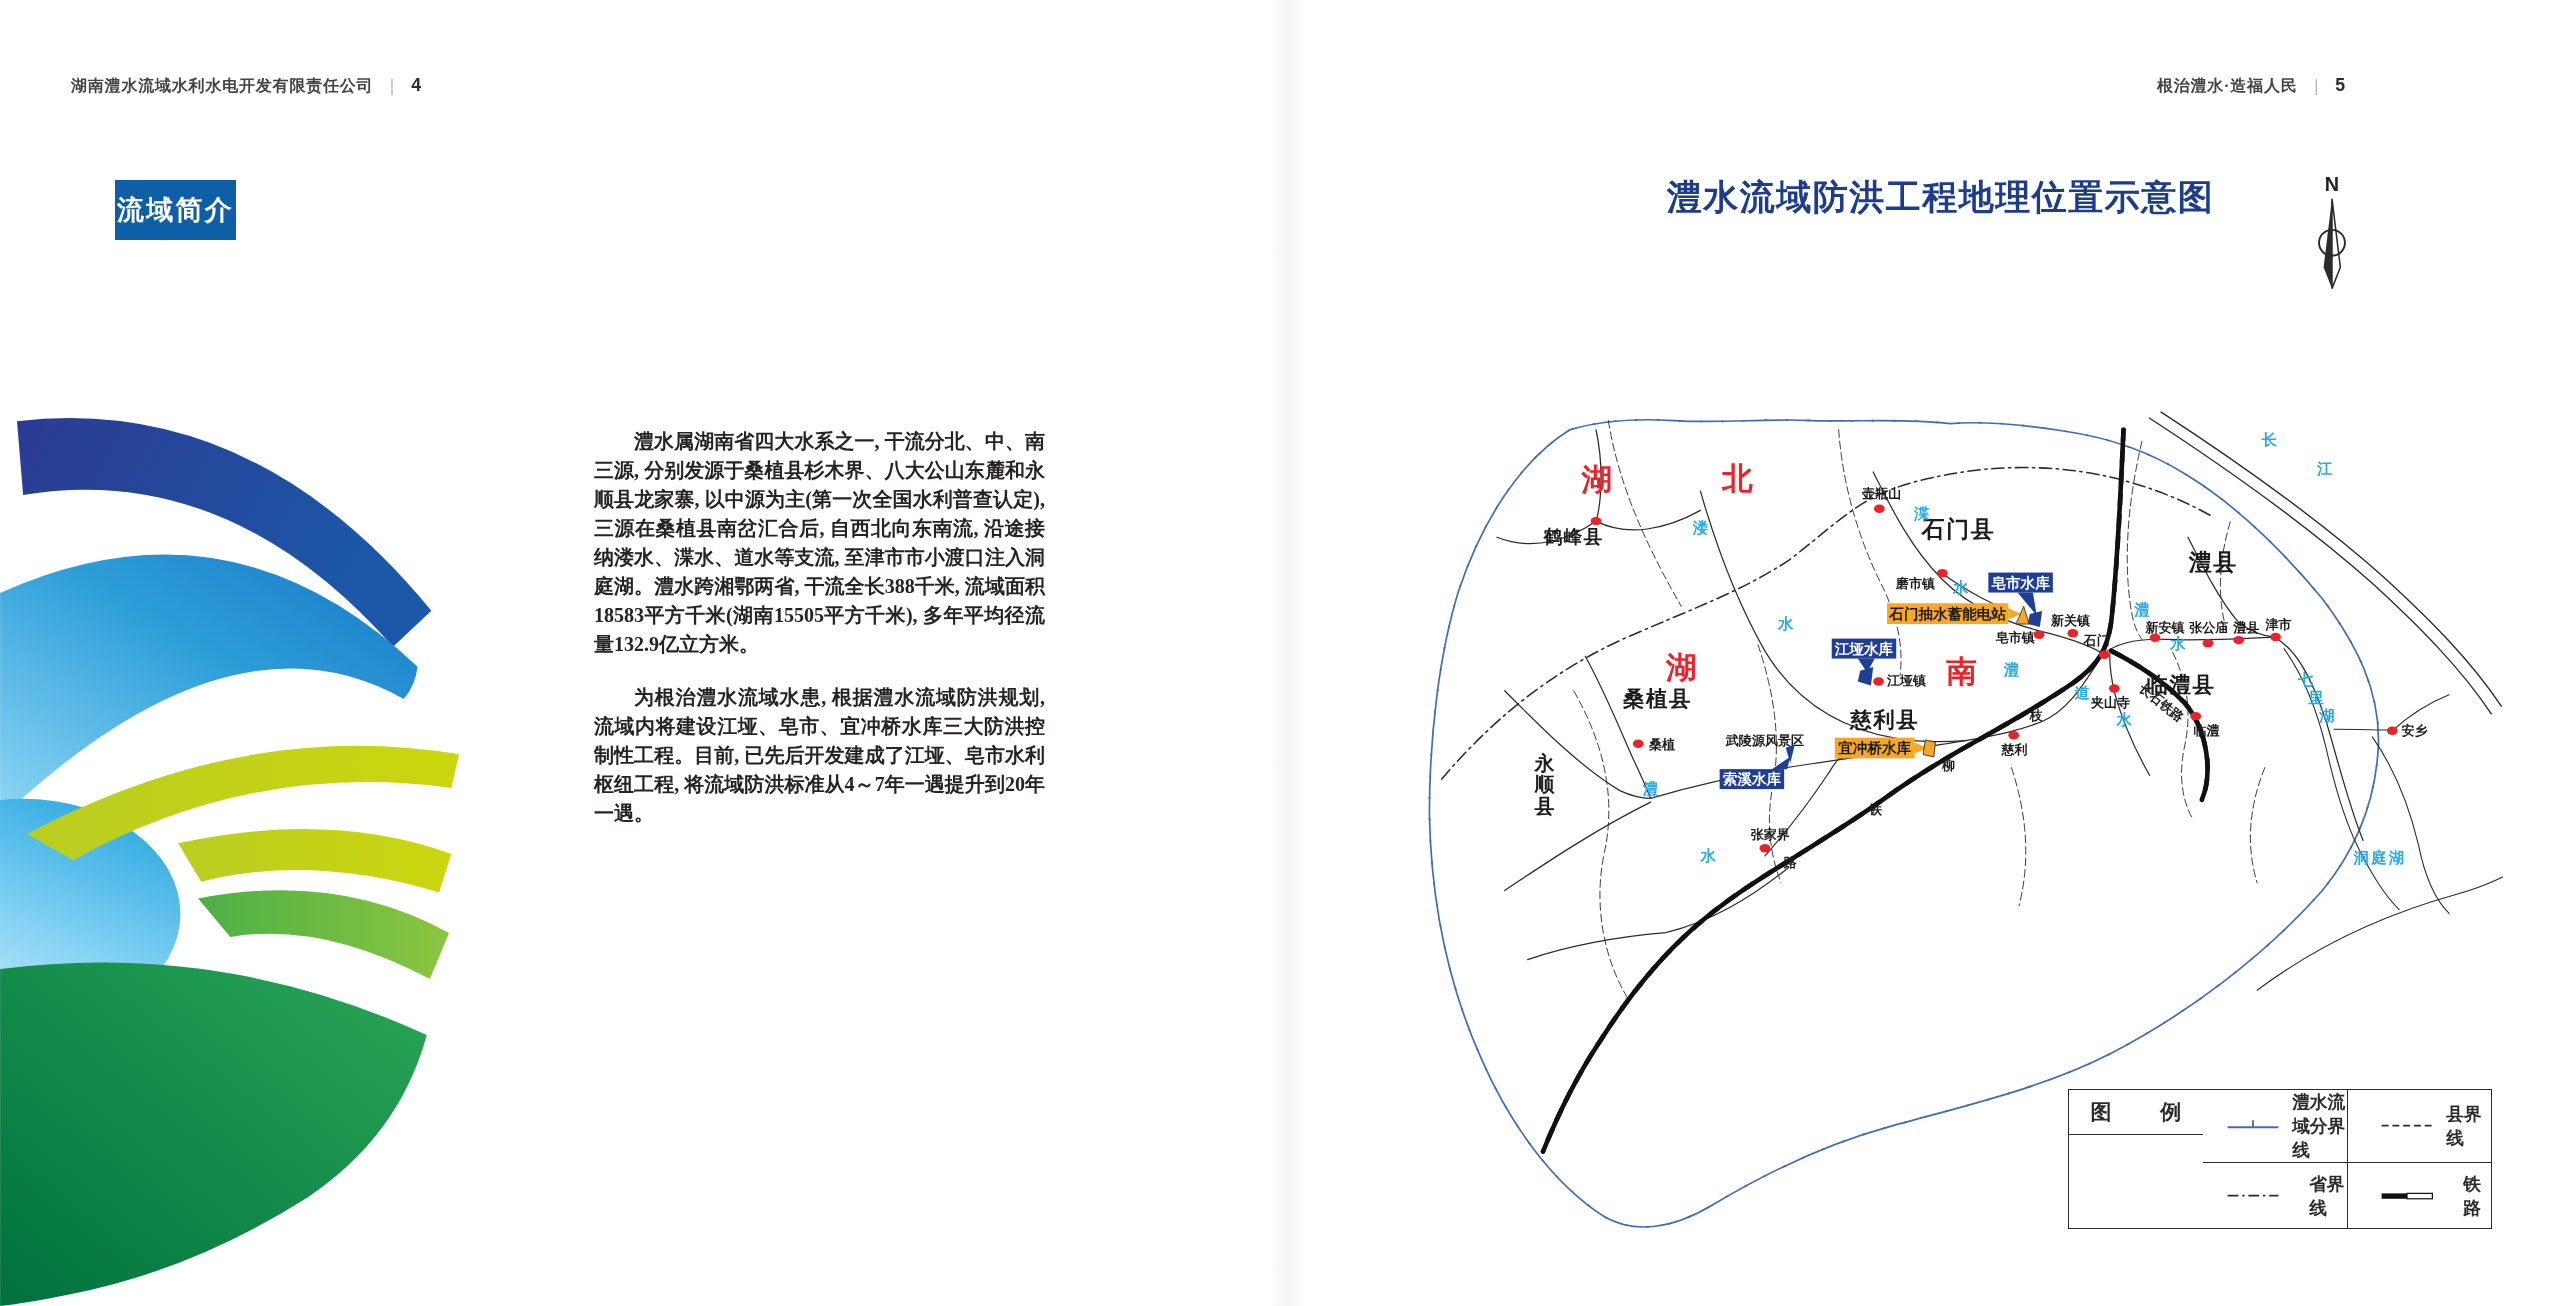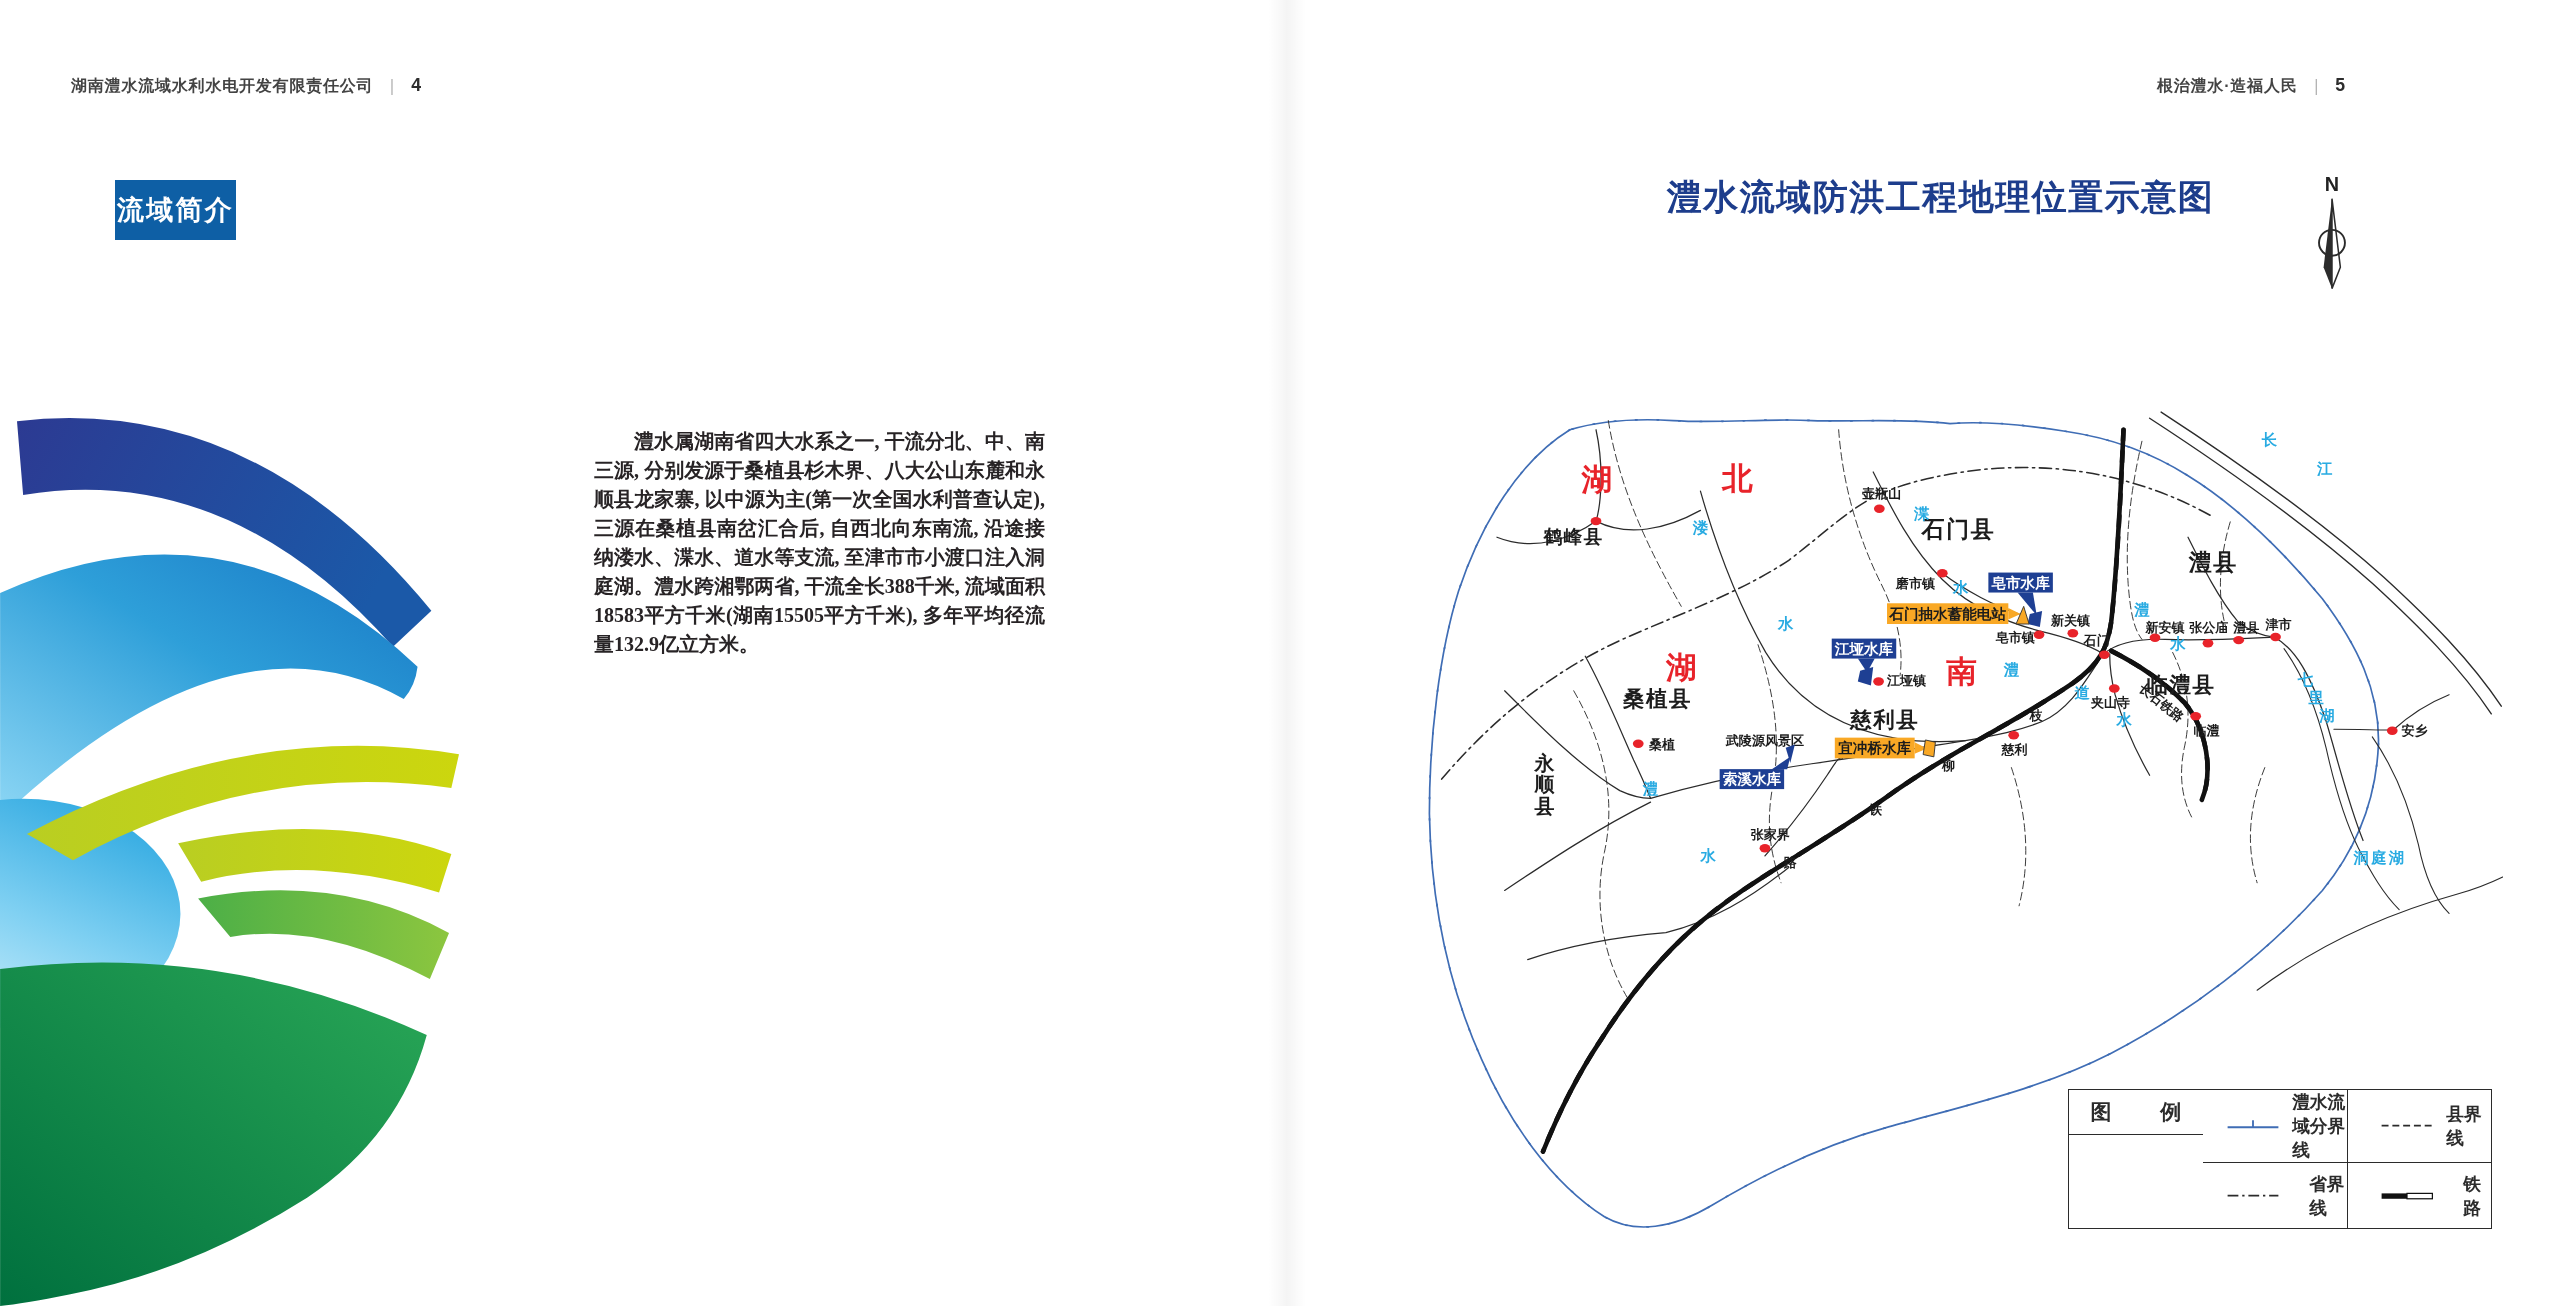--- a/index.html
+++ b/index.html
@@ -59,20 +59,21 @@
   <div class="page-header" id="header-left">
     <span>湖南澧水流域水利水电开发有限责任公司</span><span class="sep">｜</span><span class="pagenum">4</span>
   </div>
 
   <div id="section-badge">
     <span>流域简介</span>
   </div>
 
   <div id="body-text">
       <p>澧水属湖南省四大水系之一, 干流分北、中、南三源, 分别发源于桑植县杉木界、八大公山东麓和永顺县龙家寨, 以中源为主(第一次全国水利普查认定), 三源在桑植县南岔汇合后, 自西北向东南流, 沿途接纳溇水、渫水、道水等支流, 至津市市小渡口注入洞庭湖。澧水跨湘鄂两省, 干流全长388千米, 流域面积18583平方千米(湖南15505平方千米), 多年平均径流量132.9亿立方米。</p>
+      <p>为根治澧水流域水患, 根据澧水流域防洪规划, 流域内将建设江垭、皂市、宜冲桥水库三大防洪控制性工程。目前, 已先后开发建成了江垭、皂市水利枢纽工程, 将流域防洪标准从4～7年一遇提升到20年一遇。</p>
     </div>
 
   <svg id="logo-svg" viewBox="0 0 620 1165" aria-hidden="true">
     <defs>
       <linearGradient id="gNavy" x1="0" y1="0" x2="1" y2="0.3">
         <stop offset="0" stop-color="#2c3a92"></stop>
           <stop offset="1" stop-color="#1b59a8"></stop>
       </linearGradient>
       <linearGradient id="gBlue" x1="0" y1="1" x2="1" y2="0">
         <stop offset="0" stop-color="#8ed7f5"></stop>

